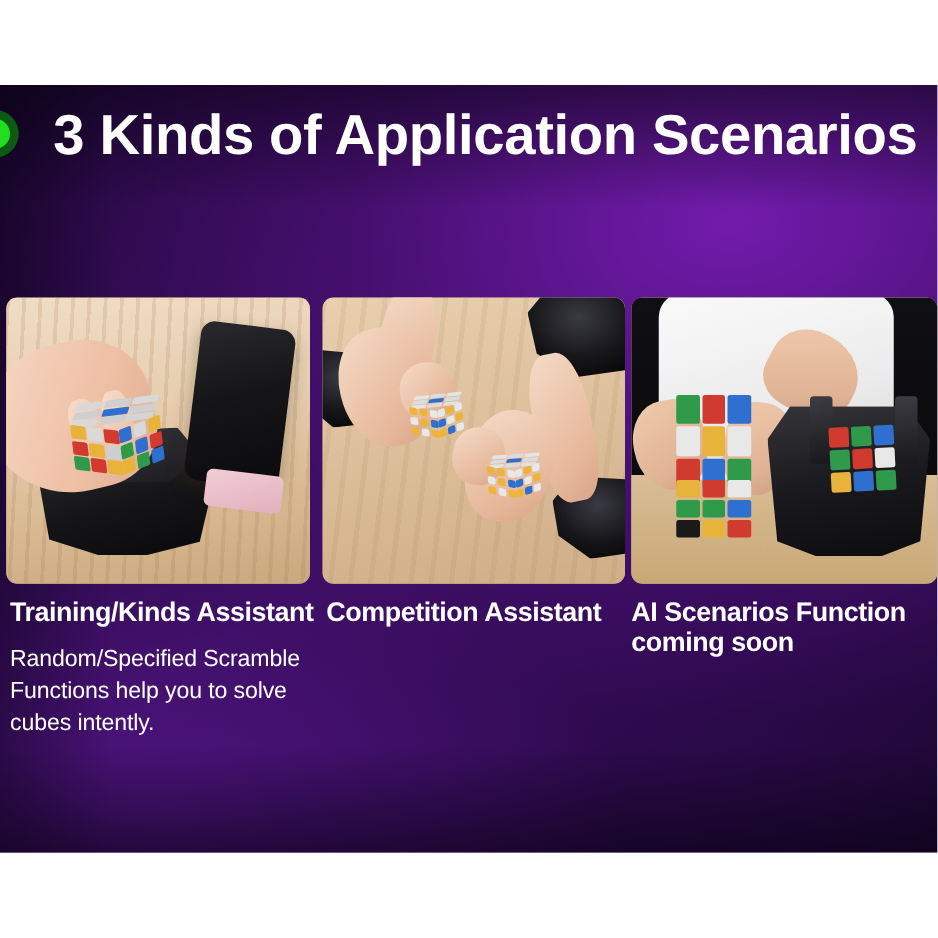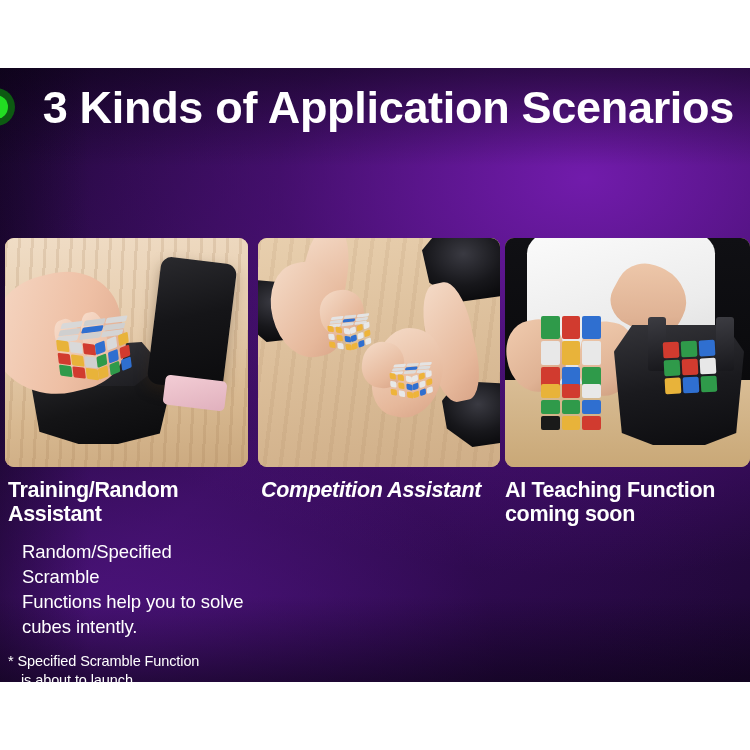--- a/index.html
+++ b/index.html
@@ -274,40 +274,40 @@
   }
   .cube-3b i { display: block; border-radius: 2px; }
 
   
   .col {
     position: absolute;
     z-index: 4;
     color: #ffffff;
   }
   #col-1 { left: 8px;   top: 478px; width: 244px; }
-  #col-2 { left: 261px; top: 478px; width: 236px; font-style: italic; }
+  #col-2 { left: 261px; top: 478px; width: 236px; }
   #col-3 { left: 505px; top: 478px; width: 240px; }
 
   .col-title {
     font-size: 21.5px;
     font-weight: 700;
     line-height: 1.13;
     letter-spacing: -0.35px;
     margin: 0;
     white-space: pre-line;
   }
   .col-body {
     font-size: 18.5px;
     font-weight: 400;
     line-height: 1.36;
     letter-spacing: -0.1px;
     margin: 0;
     white-space: pre-line;
   }
-  #col-1 .col-body { margin-top: 12px; margin-left: 14px; }
+  #col-1 .col-body { margin-top: 12px; }
   #col-2 .col-body { margin-top: 11px; }
   #col-3 .col-body { margin-top: 13px; }
 
   .col-note {
     margin: 13px 0 0 0;
     font-size: 14.5px;
     line-height: 1.28;
     letter-spacing: -0.1px;
     padding-left: 13px;
     text-indent: -13px;
@@ -495,30 +495,28 @@
       <i style="background:#2f9a4a"></i>
         <i style="background:#d13b2f"></i>
         <i style="background:#e8e8e8"></i>
       <i style="background:#e8b33a"></i>
         <i style="background:#2f6fd0"></i>
         <i style="background:#2f9a4a"></i>
     </div>
   </div>
 
   <div class="col" id="col-1">
-    <h3 class="col-title">Training/Random Assistant</h3>
+    <h3 class="col-title">Training/Kinds Assistant</h3>
     <p class="col-body">Random/Specified Scramble
 Functions help you to solve
 cubes intently.</p>
-    <p class="col-note">* Specified Scramble Function
-is about to launch.</p>
   </div>
 
   <div class="col" id="col-2">
     <h3 class="col-title">Competition Assistant</h3>
   </div>
 
   <div class="col" id="col-3">
-    <h3 class="col-title">AI Teaching Function
+    <h3 class="col-title">AI Scenarios Function
 coming soon</h3>
   </div>
 
 </div>
 
 </body></html>

